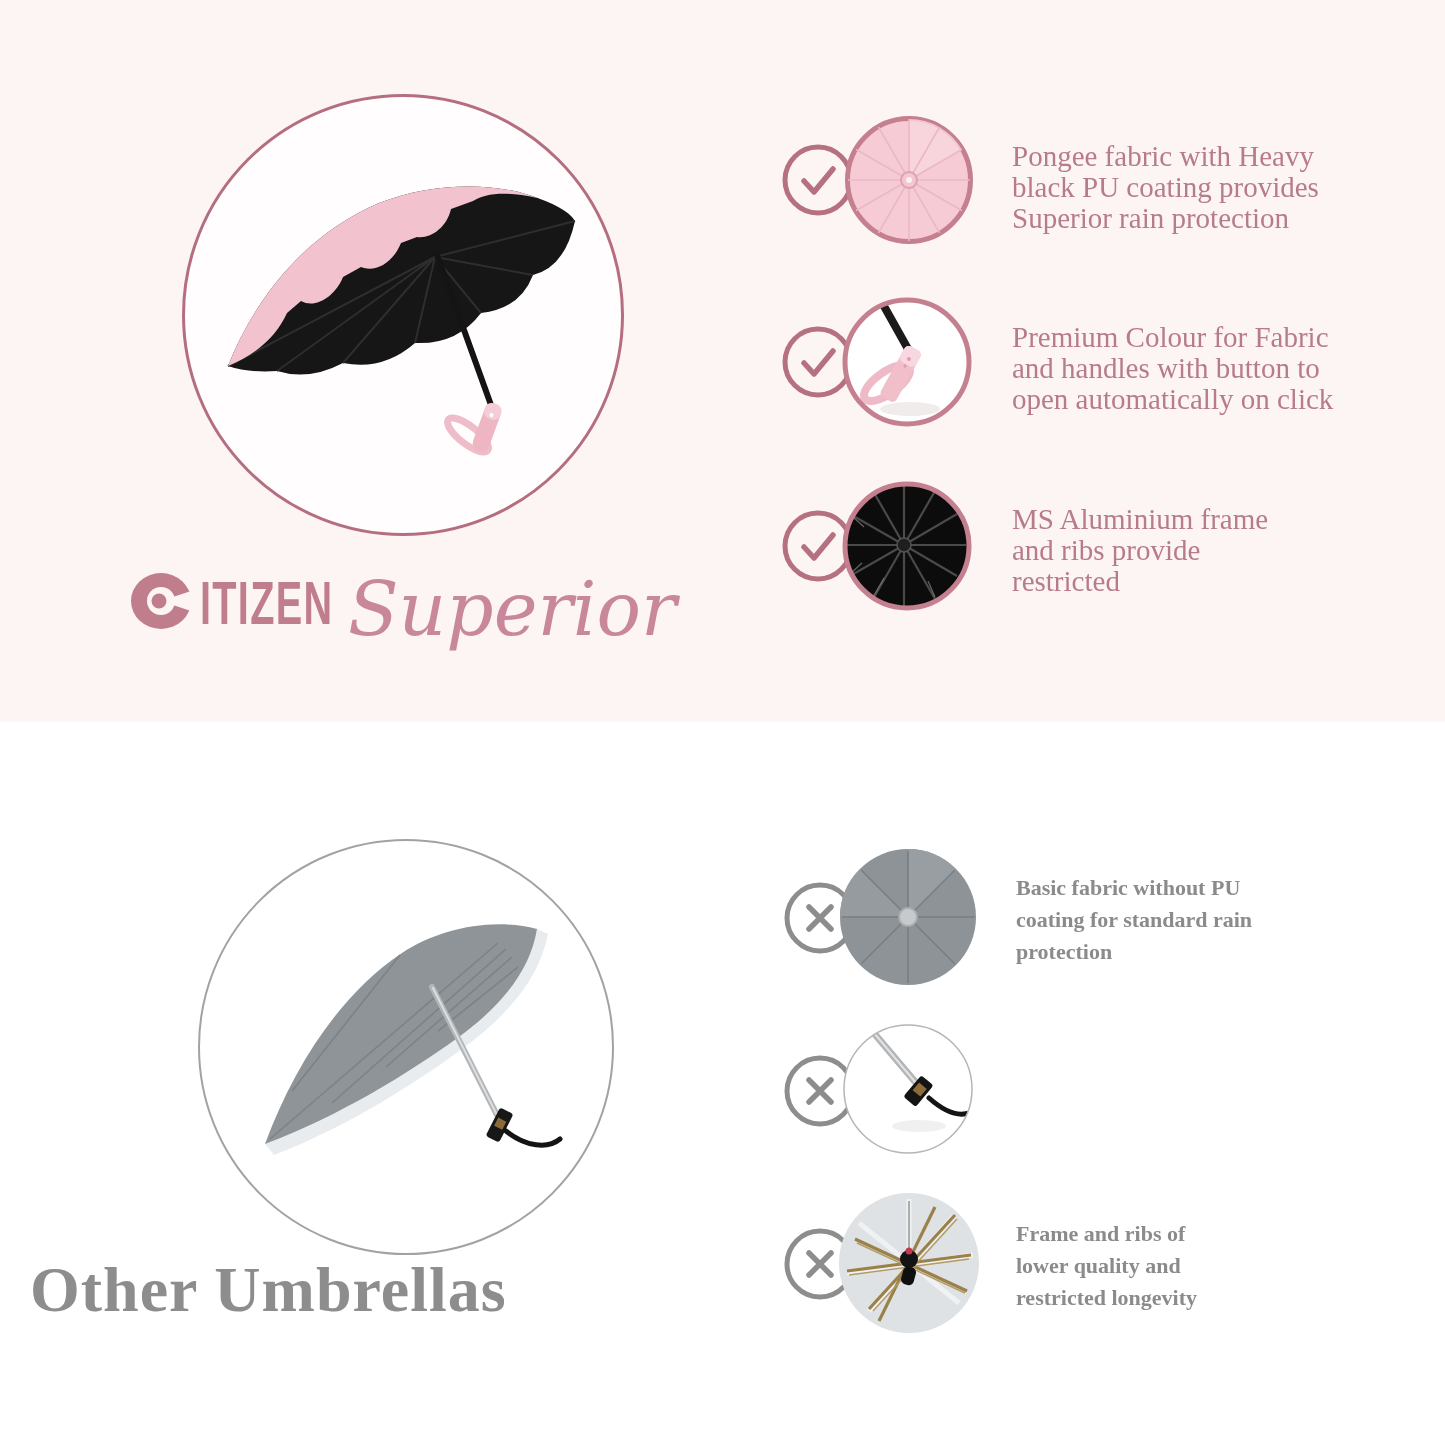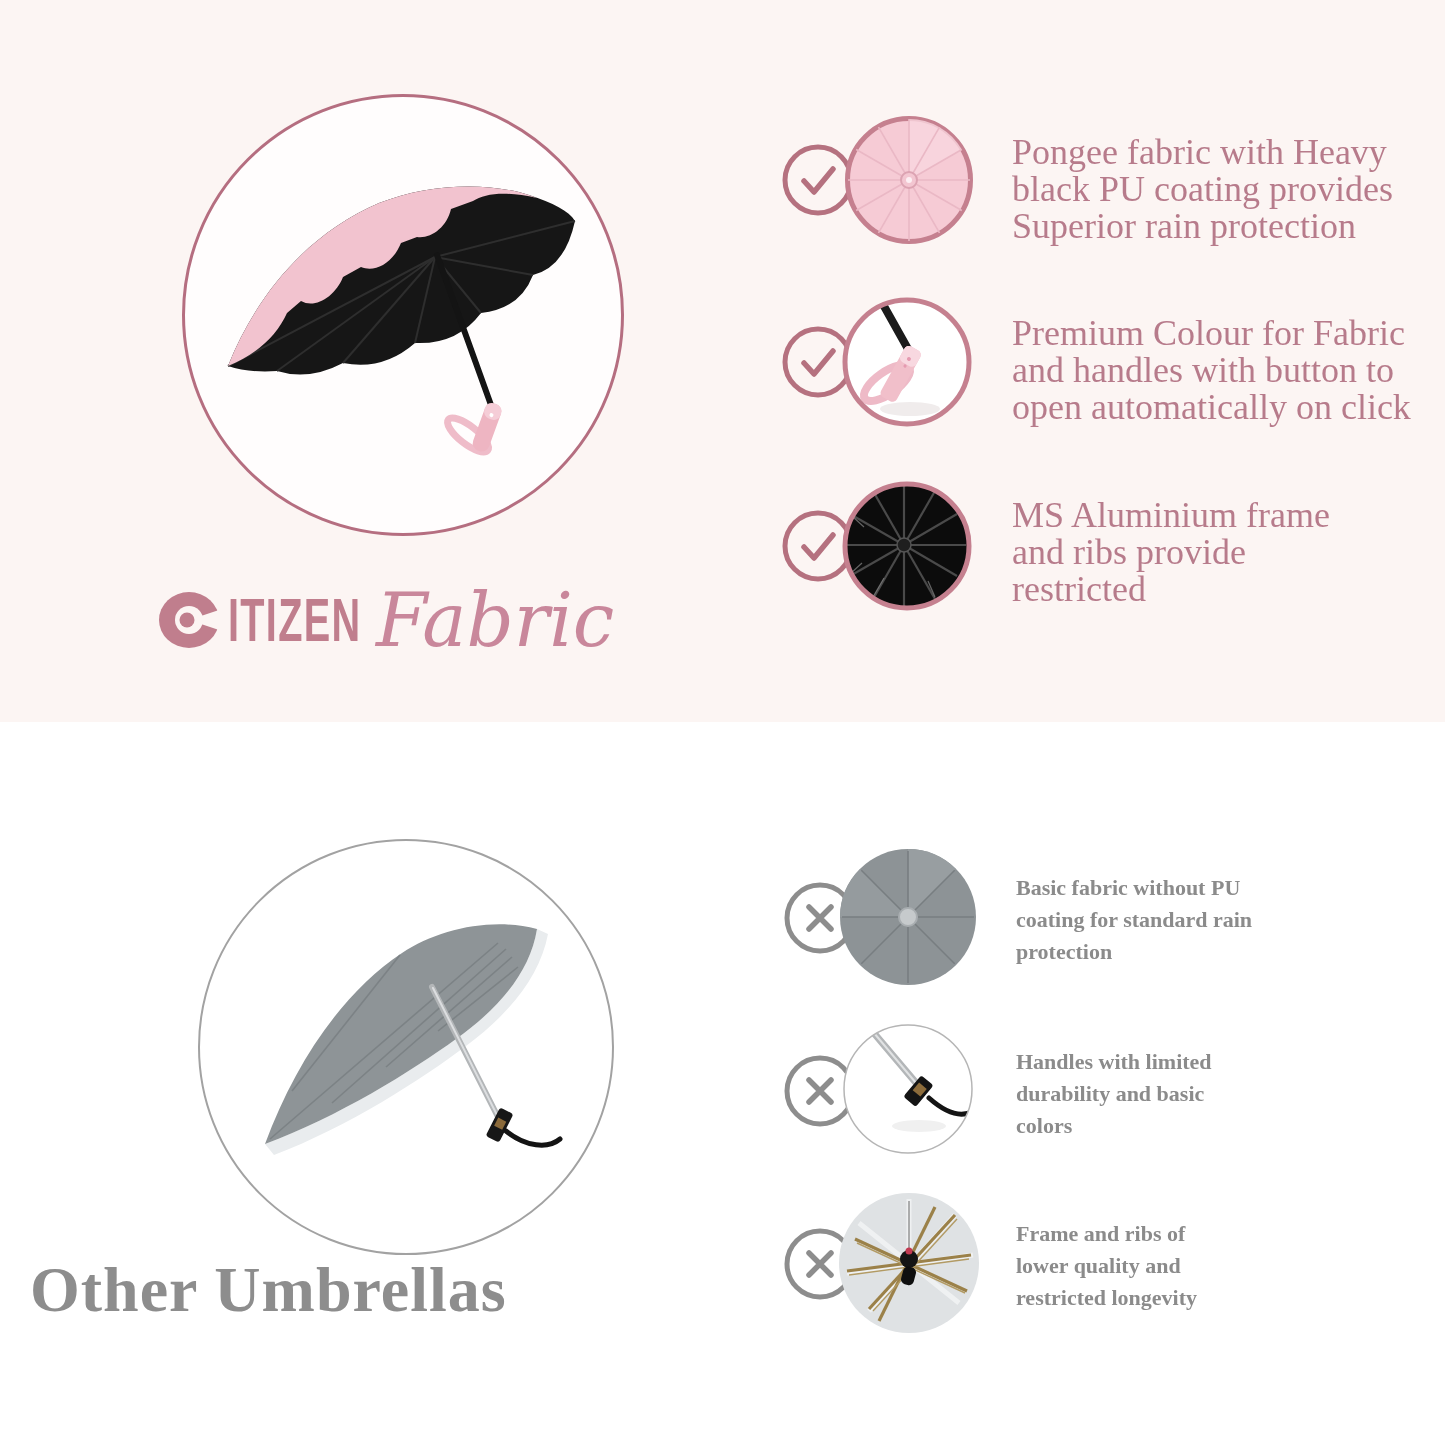--- a/index.html
+++ b/index.html
@@ -11,41 +11,41 @@
   .bottom{position:absolute;left:0;top:722px;width:1445px;height:723px;
        background:var(--bottom_background,#ffffff);}
   
   .hero-circle{position:absolute;border-radius:50%;overflow:hidden;}
   .top .hero-circle{left:182px;top:94px;width:436px;height:436px;
        border:3px solid #b56e80;background:#fffdfd;}
   .bottom .hero-circle{left:198px;top:117px;width:412px;height:412px;
        border:2px solid #a2a2a2;background:#ffffff;}
   .hero-circle svg{display:block;width:100%;height:100%;}
   
-  .brand{position:absolute;left:26px;top:572px;width:720px;height:96px;
-         display:flex;align-items:center;justify-content:center;}
+  .brand{position:absolute;left:43px;top:572px;width:720px;height:96px;
+         display:flex;justify-content:center;}
   .c-icon{width:64px;height:58px;margin-right:6px;flex:0 0 auto;}
   .brand-text{font-family:"Liberation Sans",sans-serif;font-weight:800;
        font-size:62px;line-height:1;color:var(--rose_logo,#c07e8d);letter-spacing:2px;
        display:inline-block;transform:scaleX(.64);transform-origin:left center;
        margin-right:-86px;white-space:nowrap;}
   .brand-script{font-family:"DejaVu Serif",serif;font-style:italic;
        font-size:74px;line-height:1;color:#c9879b;margin-left:26px;white-space:nowrap;}
   .other-title{position:absolute;left:30px;top:536px;width:740px;
        font-weight:700;font-size:64px;line-height:1;color:var(--gray_accent,#8d8d8d);
        letter-spacing:1px;white-space:nowrap;}
   
   .mark{position:absolute;width:74px;height:74px;}
   .mark svg{display:block;width:100%;height:100%;}
   .check-svg{color:var(--rose_accent,#b5717f);}
   .cross-svg{color:var(--gray_accent,#8d8d8d);}
   .photo{position:absolute;border-radius:50%;}
   .photo svg{display:block;}
   .feat-text{position:absolute;white-space:pre-line;width:430px;}
-  .top .feat-text{color:var(--rose_text,#b77b8b);font-size:36px;line-height:37px;}
+  .top .feat-text{color:var(--rose_text,#b77b8b);font-size:29px;line-height:31px;margin-top:7px;}
   .bottom .feat-text{color:var(--gray_text,#8b8b8b);font-size:22px;line-height:32px;font-weight:700;}
   
   .t-mark1{left:781px;top:143px}.t-photo1{left:842px;top:113px}.t-text1{left:1012px;top:134px}
   .t-mark2{left:781px;top:325px}.t-photo2{left:840px;top:295px}.t-text2{left:1012px;top:315px}
   .t-mark3{left:781px;top:509px}.t-photo3{left:840px;top:479px}.t-text3{left:1012px;top:497px}
   .b-mark1{left:783px;top:159px}.b-photo1{left:840px;top:127px}.b-text1{left:1016px;top:150px}
   .b-mark2{left:783px;top:332px}.b-photo2{left:841px;top:300px}.b-text2{left:1016px;top:324px}
   .b-mark3{left:783px;top:505px}.b-photo3{left:839px;top:471px}.b-text3{left:1016px;top:496px}
 </style>
 </head>
@@ -92,21 +92,21 @@
     <div class="brand">
       <span class="c-icon">
         <svg viewBox="0 0 64 58">
           <ellipse cx="31" cy="29" rx="30" ry="28" fill="#c07e8d"></ellipse>
           <circle cx="31" cy="29" r="14" fill="#fcf5f3"></circle>
           <path d="M31 29 L64 18 L64 40 Z" fill="#fcf5f3"></path>
           <circle cx="29" cy="29" r="7.5" fill="#c07e8d"></circle>
         </svg>
       </span>
       <span class="brand-text">ITIZEN</span>
-      <span class="brand-script">Fabric</span>
+      <span class="brand-script">Superior</span>
     </div>
 
     <div class="mark t-mark1">
       <svg viewBox="0 0 74 74" class="check-svg">
         <circle cx="37" cy="37" r="33" fill="none" stroke="currentColor" stroke-width="5"></circle>
         <path d="M23 38 L33 49 L52 26" fill="none" stroke="currentColor" stroke-width="5.5" stroke-linecap="round" stroke-linejoin="round"></path>
       </svg>
     </div>
     <div class="photo t-photo1">
       <svg width="134" height="134" viewBox="0 0 134 134">
@@ -289,23 +289,20 @@
           <path d="M33 11 L75 61" stroke="#e0e2e3" stroke-width="2" stroke-linecap="round" fill="none"></path>
           <g transform="rotate(40 80 66)">
             <rect x="72" y="56" width="16" height="28" rx="3" fill="#141414"></rect>
             <rect x="75" y="63" width="10" height="10" fill="#8d6c3b"></rect>
           </g>
           <path d="M88 76 C106 92 122 96 134 88" stroke="#141414" stroke-width="5" stroke-linecap="round" fill="none"></path>
         </g>
         <circle cx="67" cy="67" r="64" fill="none" stroke="#b5b5b5" stroke-width="1.5"></circle>
       </svg>
     </div>
-    <div class="feat-text b-text2">Handles with limited
-durability and basic
-colors</div>
 
     <div class="mark b-mark3">
       <svg viewBox="0 0 74 74" class="cross-svg">
         <circle cx="37" cy="37" r="33" fill="none" stroke="currentColor" stroke-width="5"></circle>
         <path d="M26 26 L48 48 M48 26 L26 48" stroke="currentColor" stroke-width="5.5" stroke-linecap="round" fill="none"></path>
       </svg>
     </div>
     <div class="photo b-photo3">
       <svg width="140" height="140" viewBox="0 0 140 140">
         <defs>

